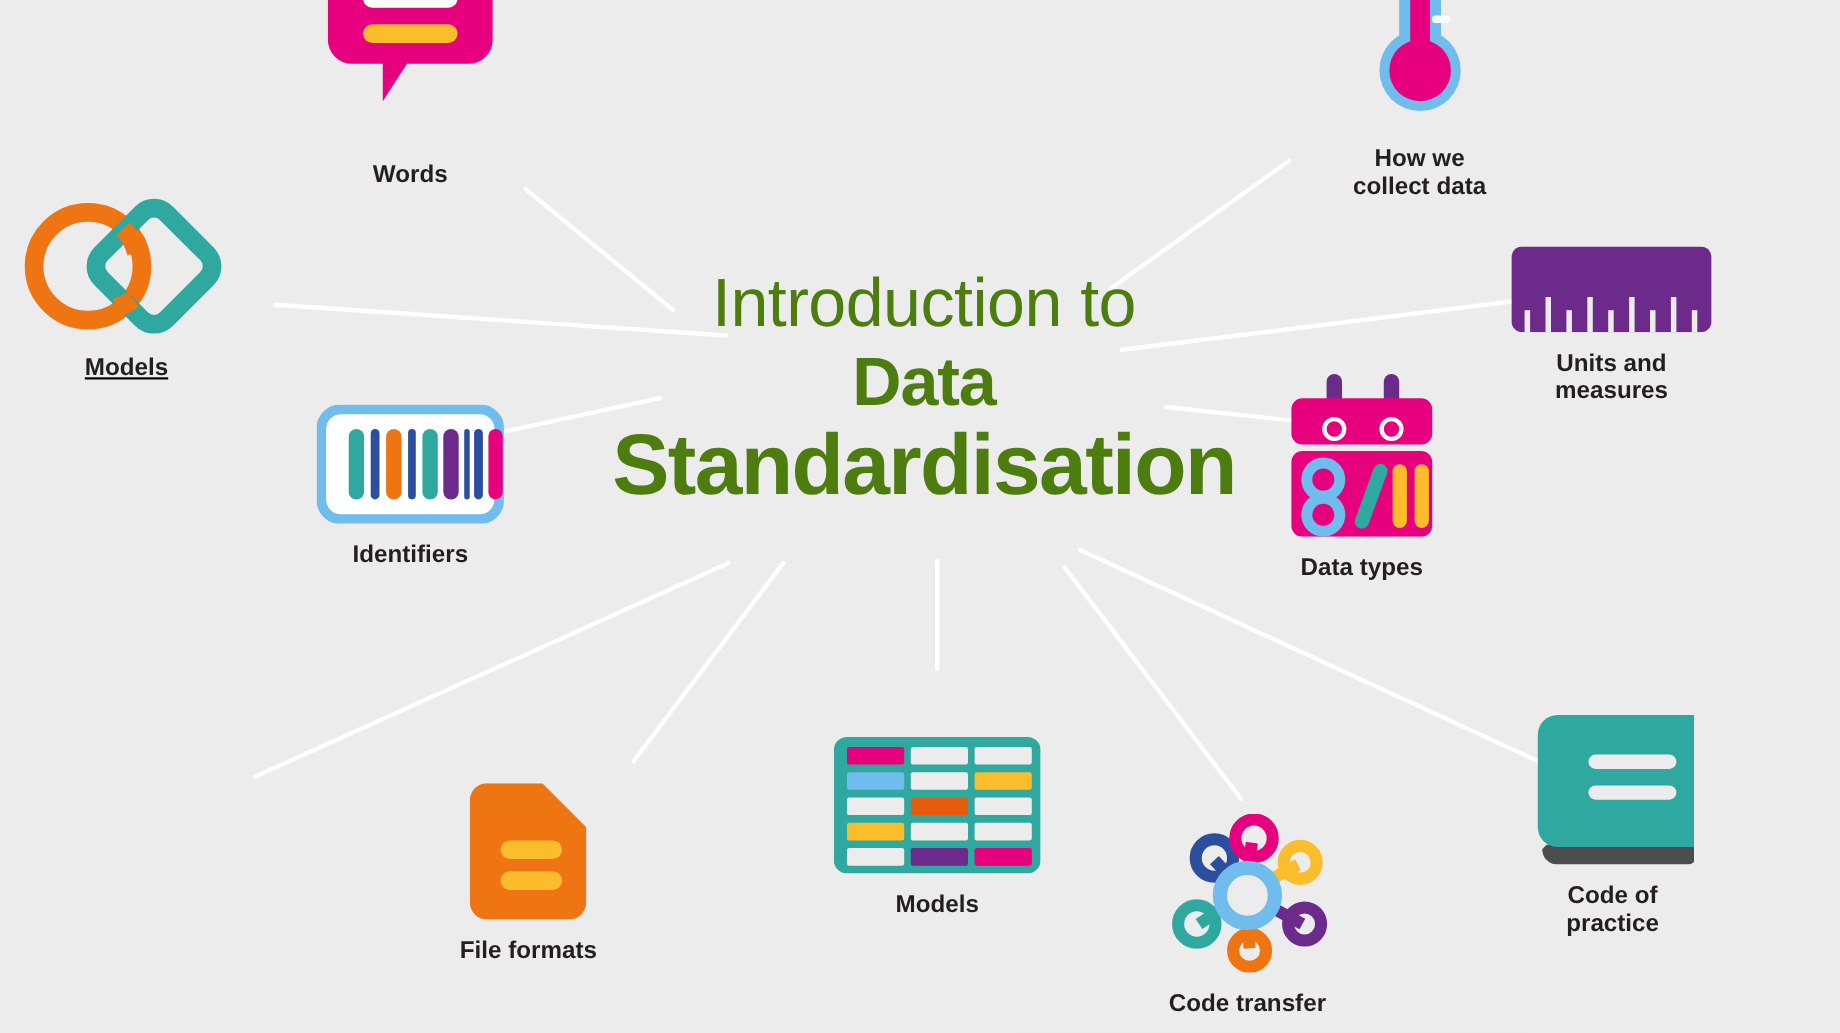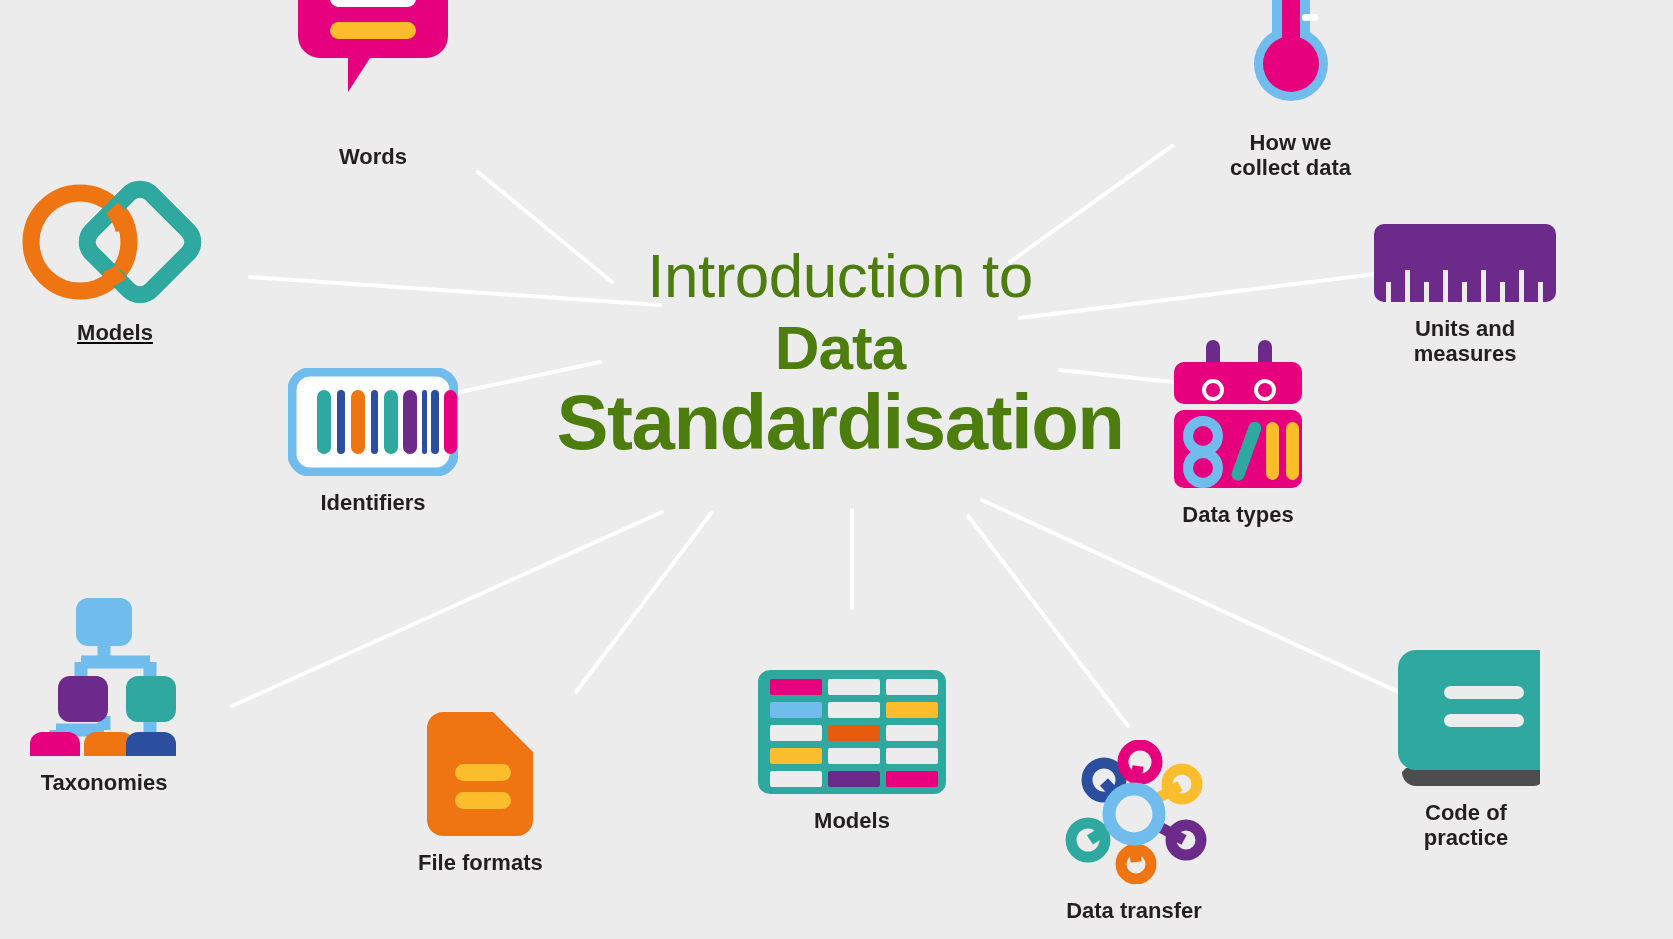--- a/index.html
+++ b/index.html
@@ -152,38 +152,20 @@
         <circle cx="37" cy="96" r="15" fill="none" stroke="#6fbced" stroke-width="10"></circle>
         <circle cx="37" cy="128" r="15" fill="none" stroke="#6fbced" stroke-width="10"></circle>
         <rect x="74" y="80" width="13" height="62" rx="6.5" transform="rotate(20 80 111)" fill="#2fa8a0"></rect>
         <rect x="100" y="82" width="13" height="58" rx="6.5" fill="#fbbd2b"></rect>
         <rect x="120" y="82" width="13" height="58" rx="6.5" fill="#fbbd2b"></rect>
       </svg>
     </div>
     <div class="lbl">Data types</div>
   </div>
 
-  <div class="node" style="left:28px;top:592px;">
-    <div class="art">
-      <svg width="152" height="164" viewBox="0 0 152 164">
-        <g stroke="#6fbced" stroke-width="13" fill="none">
-          <path d="M76 48 V70 M53 70 H122 M53 70 V86 M122 70 V86"></path>
-          <path d="M76 124 V138 M28 138 H76 M28 138 V146"></path>
-          <path d="M122 124 V146"></path>
-        </g>
-        <rect x="48" y="6" width="56" height="48" rx="12" fill="#6fbced"></rect>
-        <rect x="30" y="84" width="50" height="46" rx="12" fill="#6c2a8b"></rect>
-        <rect x="98" y="84" width="50" height="46" rx="12" fill="#2fa8a0"></rect>
-        <rect x="2" y="140" width="50" height="44" rx="12" fill="#e6007e"></rect>
-        <rect x="56" y="140" width="50" height="44" rx="12" fill="#ef7512"></rect>
-        <rect x="98" y="140" width="50" height="44" rx="12" fill="#2b4f9e"></rect>
-      </svg>
-    </div>
-    <div class="lbl">Taxonomies</div>
-  </div>
 
   <div class="node" style="left:1392px;top:650px;">
     <div class="art">
       <svg width="148" height="136" viewBox="0 0 148 136">
         <path d="M14 118 H142 A9 9 0 0 1 142 136 H24 A14 14 0 0 1 10 122 Z" fill="#4d4d4f"></path>
         <path d="M24 0 H148 V120 H24 A18 18 0 0 1 6 102 V18 A18 18 0 0 1 24 0 Z" fill="#2fa8a0"></path>
         <rect x="52" y="36" width="80" height="13" rx="6.5" fill="#ececec"></rect>
         <rect x="52" y="64" width="80" height="13" rx="6.5" fill="#ececec"></rect>
       </svg>
     </div>
@@ -245,16 +227,16 @@
         </g>
         <circle cx="44" cy="40" r="17" fill="none" stroke="#2b4f9e" stroke-width="11"></circle>
         <circle cx="80" cy="22" r="17" fill="none" stroke="#e6007e" stroke-width="11"></circle>
         <circle cx="122" cy="44" r="15" fill="none" stroke="#fbbd2b" stroke-width="11"></circle>
         <circle cx="126" cy="100" r="15" fill="none" stroke="#6c2a8b" stroke-width="11"></circle>
         <circle cx="76" cy="124" r="15" fill="none" stroke="#ef7512" stroke-width="11"></circle>
         <circle cx="28" cy="100" r="17" fill="none" stroke="#2fa8a0" stroke-width="11"></circle>
         <circle cx="74" cy="74" r="25" fill="#ececec" stroke="#6fbced" stroke-width="13"></circle>
       </svg>
     </div>
-    <div class="lbl">Data transfer</div>
+    <div class="lbl">Code transfer</div>
   </div>
 
 </div>
 
 </body></html>

